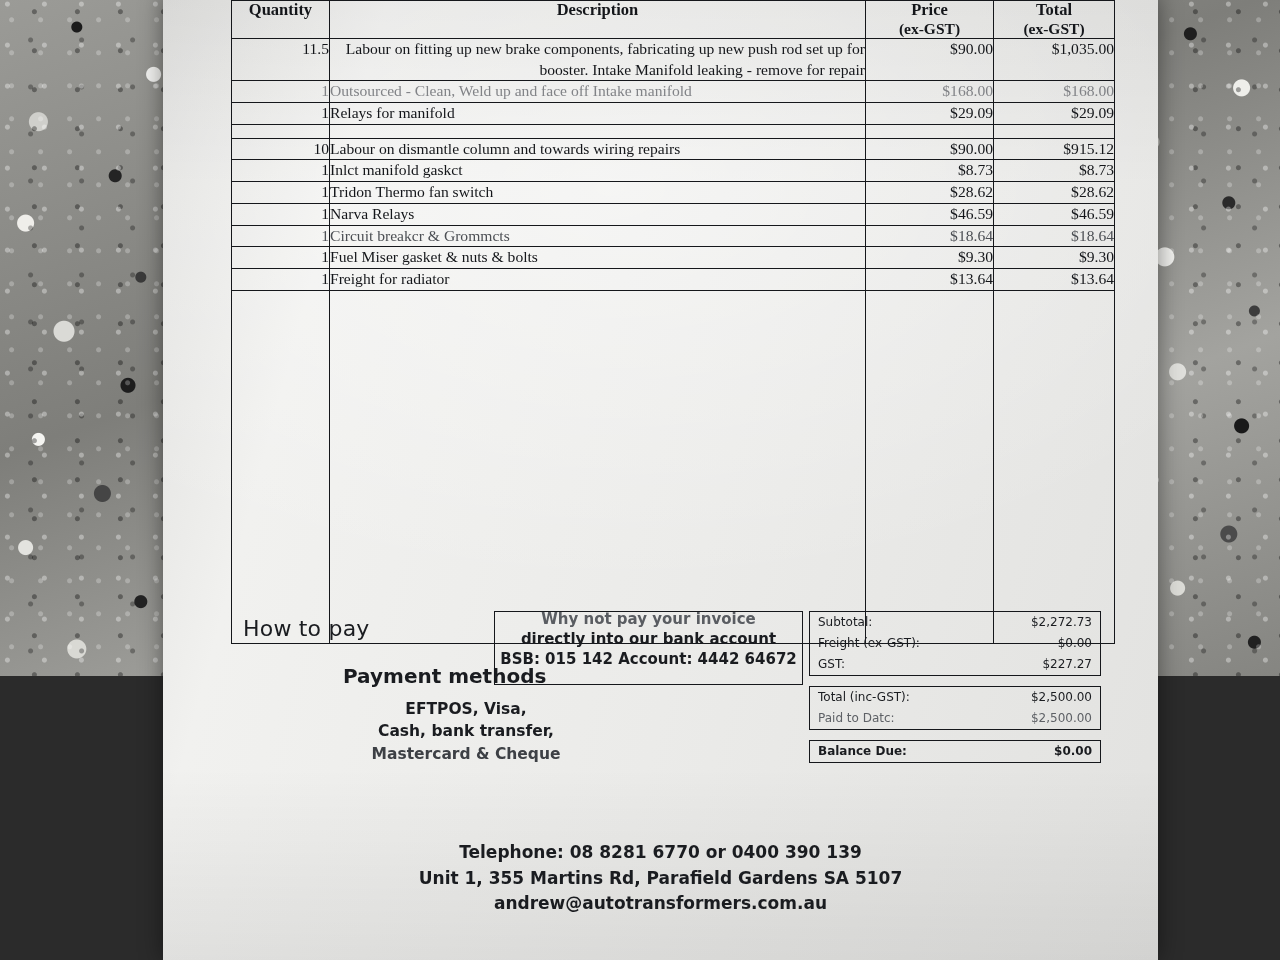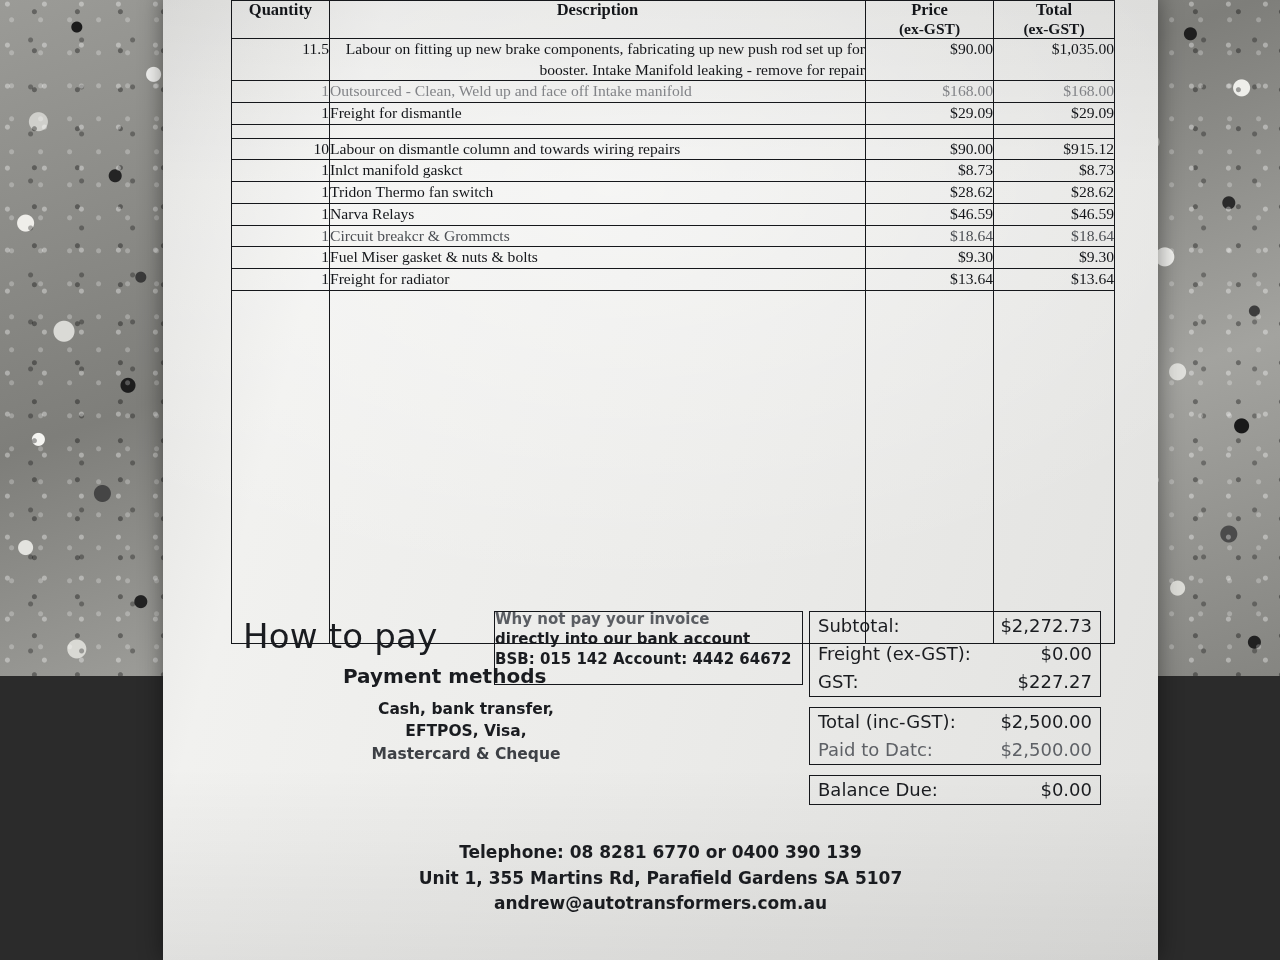--- a/index.html
+++ b/index.html
@@ -132,21 +132,21 @@
     left: 68px;
     top: 614px;
     width: 883px;
     height: 195px;
   }
   .how-to-pay {
     position: absolute;
     left: 12px;
     top: 8px;
     font-family: "DejaVu Sans", sans-serif;
-    font-size: 34px;
+    font-size: 22px;
     color: #1a1c20;
     letter-spacing: .2px;
   }
   .pay-methods-label {
     position: absolute;
     left: 112px;
     top: 56px;
     font-family: "DejaVu Sans", sans-serif;
     font-weight: bold;
     font-size: 20px;
@@ -173,21 +173,21 @@
     top: 3px;
     width: 307px;
     height: 72px;
     border: 1.6px solid #15171b;
     background: transparent;
   }
   .bank-box .txt {
     position: absolute;
     left: 0; right: 0;
     top: -2px;
-    text-align: left;
+    text-align: center;
     font-family: "DejaVu Sans", sans-serif;
     font-weight: bold;
     font-size: 15px;
     line-height: 1.33;
     color: #1a1c20;
   }
   .bank-box .l1 { color: #5a5d62; }
 
   
   .totals {
@@ -198,28 +198,28 @@
   }
   .totals table {
     width: 292px;
     border-collapse: collapse;
     table-layout: fixed;
     font-family: "DejaVu Sans", sans-serif;
     color: #1a1c20;
   }
   .totals td {
     border: 1.6px solid #15171b;
-    font-size: 18px;
+    font-size: 12px;
     padding: 3px 8px 4px;
   }
   .totals .lbl { text-align: left; border-right: none; width: 165px; }
   .totals .val { text-align: right; border-left: none; }
   .totals .no-b { border-bottom: none; }
   .totals .no-t { border-top: none; }
-  .totals .bold { font-weight: normal; }
+  .totals .bold { font-weight: bold; }
   .totals .faint { color: #5e6166; }
   .totals .gap { border: none; height: 10px; padding: 0; }
 
   
   .footer {
     position: absolute;
     left: 0; right: 0;
     top: 818px;
     text-align: center;
     font-family: "DejaVu Sans", sans-serif;
@@ -274,21 +274,21 @@
             <td class="cell-total">$1,035.00</td>
           </tr>
           <tr class="body-row faded">
             <td class="cell-qty">1</td>
             <td class="cell-desc">Outsourced - Clean, Weld up and face off Intake manifold</td>
             <td class="cell-price">$168.00</td>
             <td class="cell-total">$168.00</td>
           </tr>
           <tr class="body-row">
             <td class="cell-qty">1</td>
-            <td class="cell-desc">Freight for dismantle</td>
+            <td class="cell-desc">Relays for manifold</td>
             <td class="cell-price">$29.09</td>
             <td class="cell-total">$29.09</td>
           </tr>
           <tr class="spacer-row">
             <td></td>
             <td></td>
             <td></td>
             <td></td>
           </tr>
           <tr class="body-row">
@@ -341,22 +341,22 @@
           </tr>
         </tbody>
       </table>
     </div>
 
     <div class="pay-zone">
 
       <div class="how-to-pay">How to pay</div>
       <div class="pay-methods-label">Payment methods</div>
       <div class="pay-methods">
+        <div>EFTPOS, Visa,</div>
         <div>Cash, bank transfer,</div>
-        <div>EFTPOS, Visa,</div>
         <div class="line3">Mastercard &amp; Cheque</div>
       </div>
 
       <div class="bank-box">
         <div class="txt">
           <div class="l1">Why not pay your invoice</div>
           <div>directly into our bank account</div>
           <div>BSB:  015 142 Account:  4442 64672</div>
         </div>
       </div>

